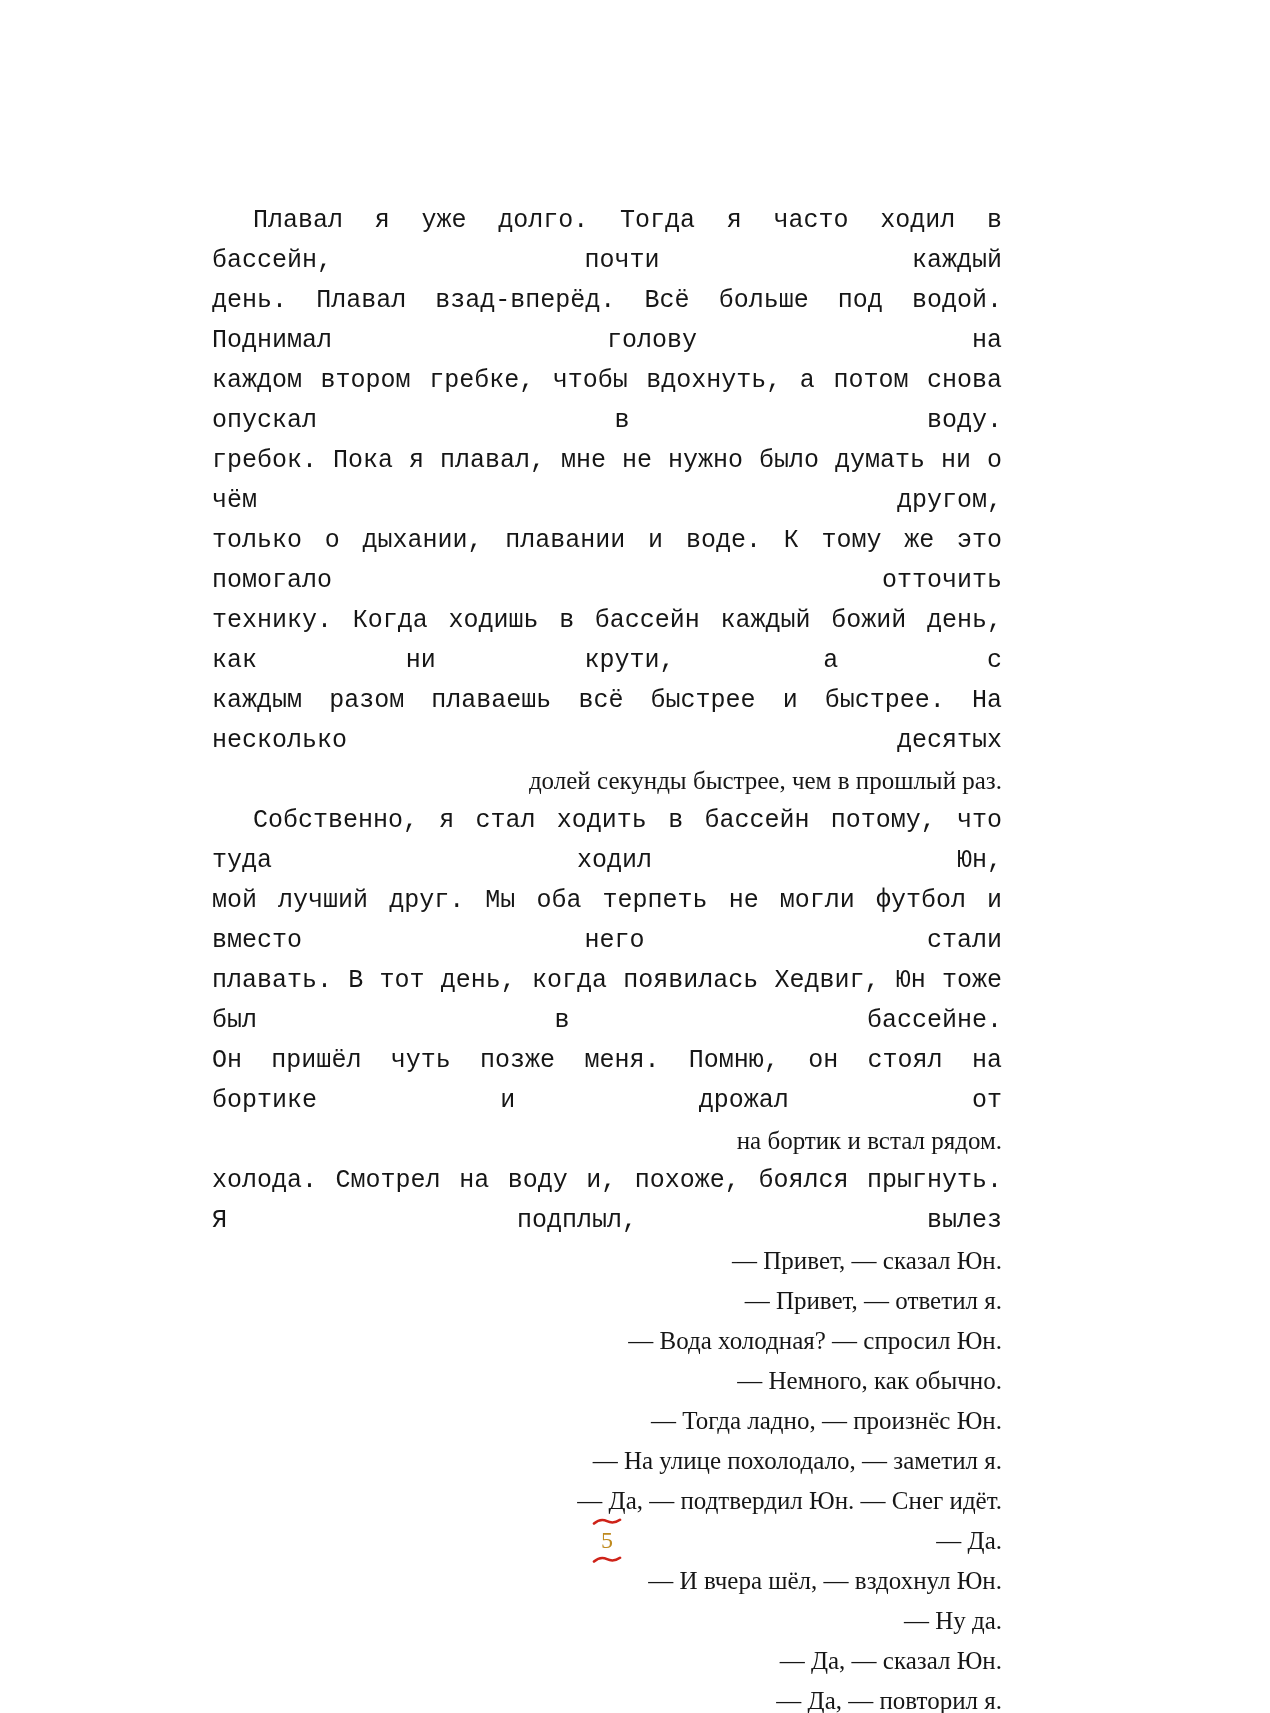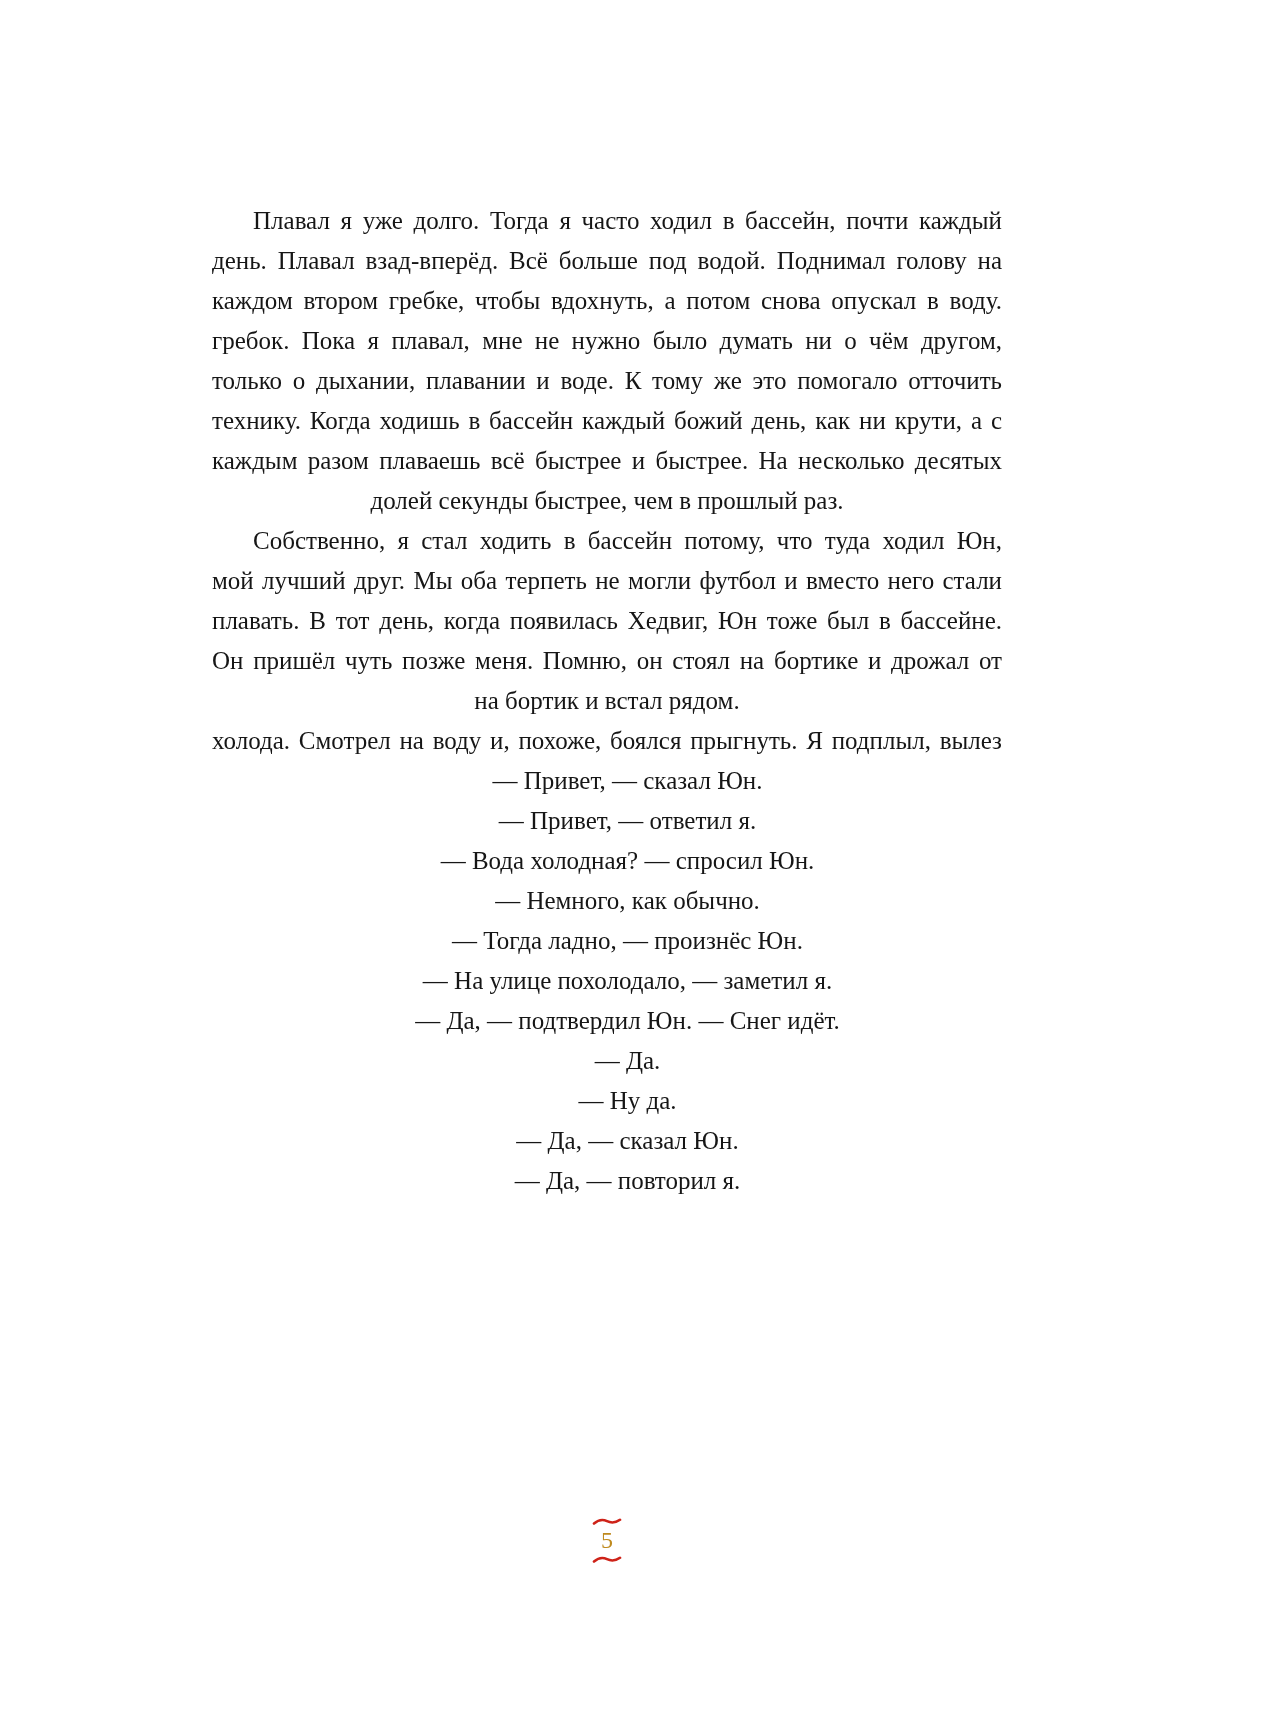--- a/index.html
+++ b/index.html
@@ -26,24 +26,25 @@
     position: absolute;
     left: 212px;
     top: 201px;
     width: 790px;
     font-size: 25px;
     line-height: 40px;
   }
 
   .para { margin: 0; padding: 0; }
 
-  .line { display: block; text-align: center; }
+  .line { display: block; text-align: right; }
   .line.just {
     text-align: justify;
     text-align-last: justify;
+    font-family: Liberation Mono, monospace;
   }
   .line.indent { text-indent: 41px; }
 
   .folio {
     position: absolute;
     left: 212px;
     top: 1516px;
     width: 790px;
     display: flex;
     flex-direction: column;
@@ -87,20 +88,21 @@
 
     <div class="para">
       <span class="line indent">— Привет, — сказал Юн.</span>
       <span class="line indent">— Привет, — ответил я.</span>
       <span class="line indent">— Вода холодная? — спросил Юн.</span>
       <span class="line indent">— Немного, как обычно.</span>
       <span class="line indent">— Тогда ладно, — произнёс Юн.</span>
       <span class="line indent">— На улице похолодало, — заметил я.</span>
       <span class="line indent">— Да, — подтвердил Юн. — Снег идёт.</span>
       <span class="line indent">— Да.</span>
+      <span class="line indent">— И вчера шёл, — вздохнул Юн.</span>
       <span class="line indent">— Ну да.</span>
       <span class="line indent">— Да, — сказал Юн.</span>
       <span class="line indent">— Да, — повторил я.</span>
     </div>
 
 
   </main>
 
   <footer class="folio">
     <svg class="tilde" width="30" height="9" viewBox="0 0 30 9" aria-hidden="true">

